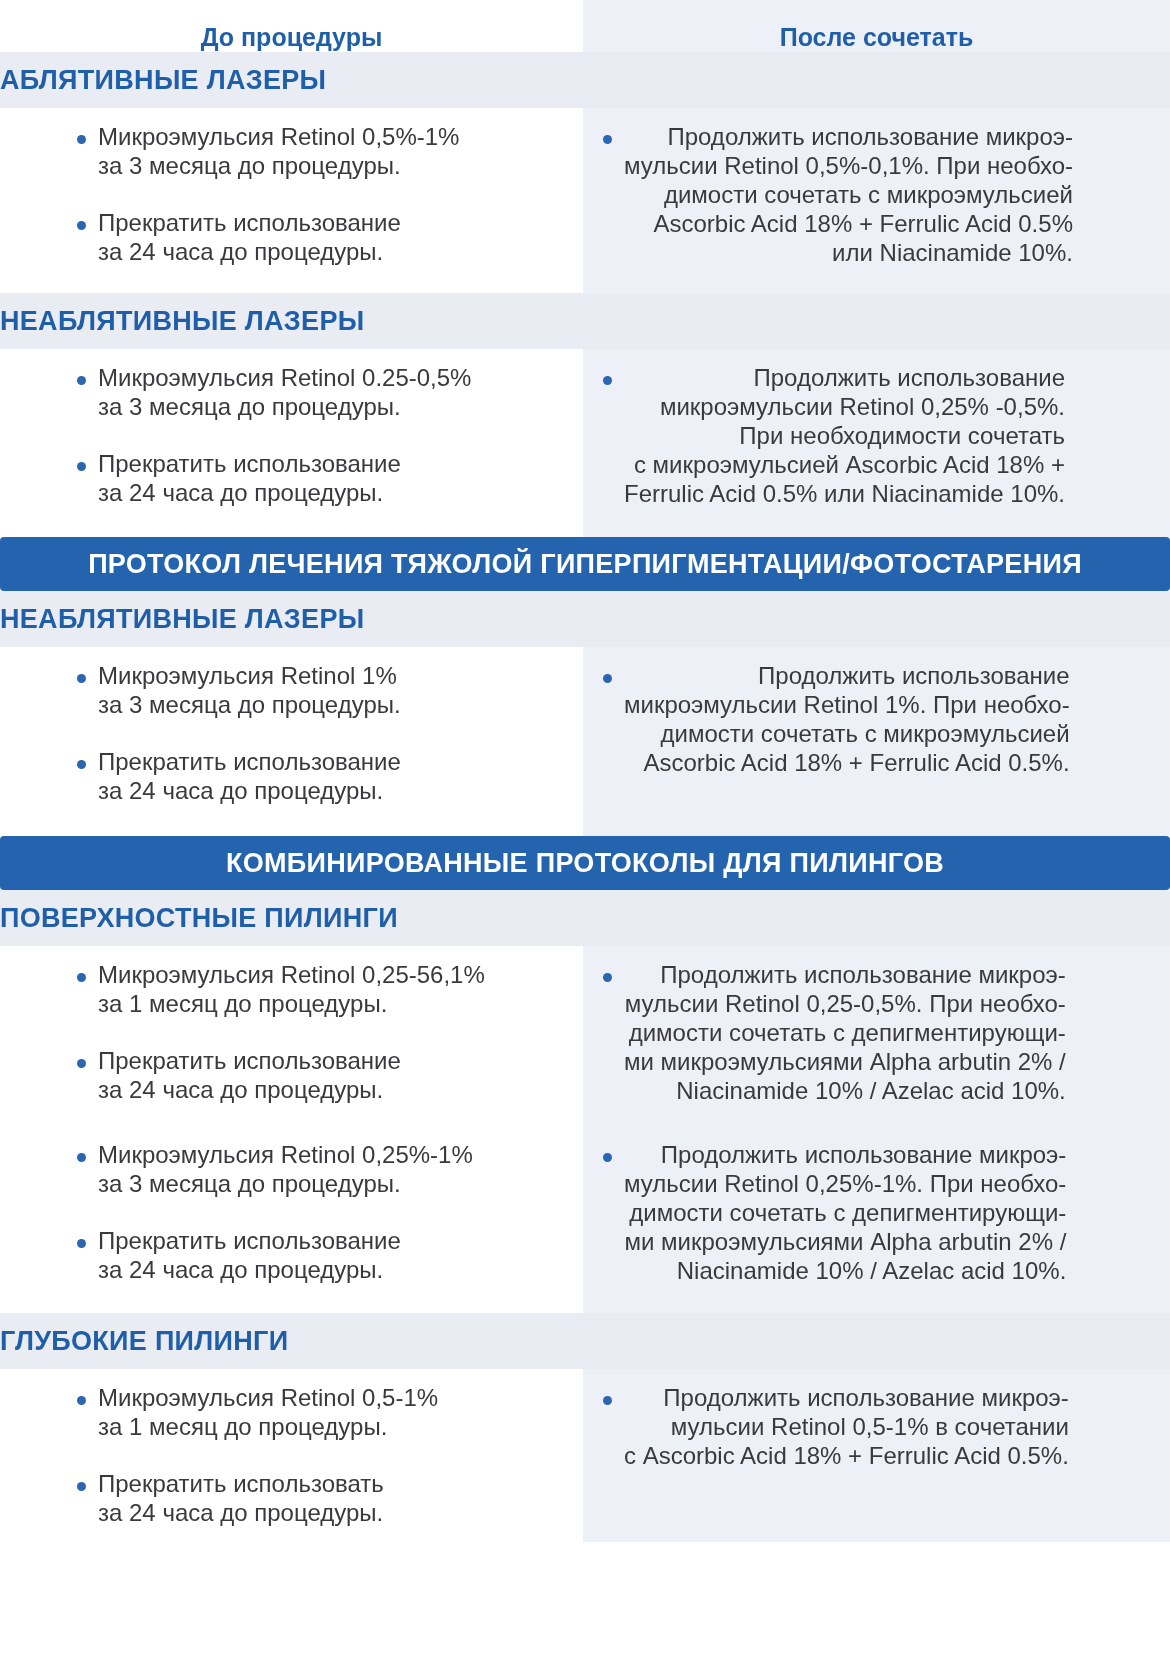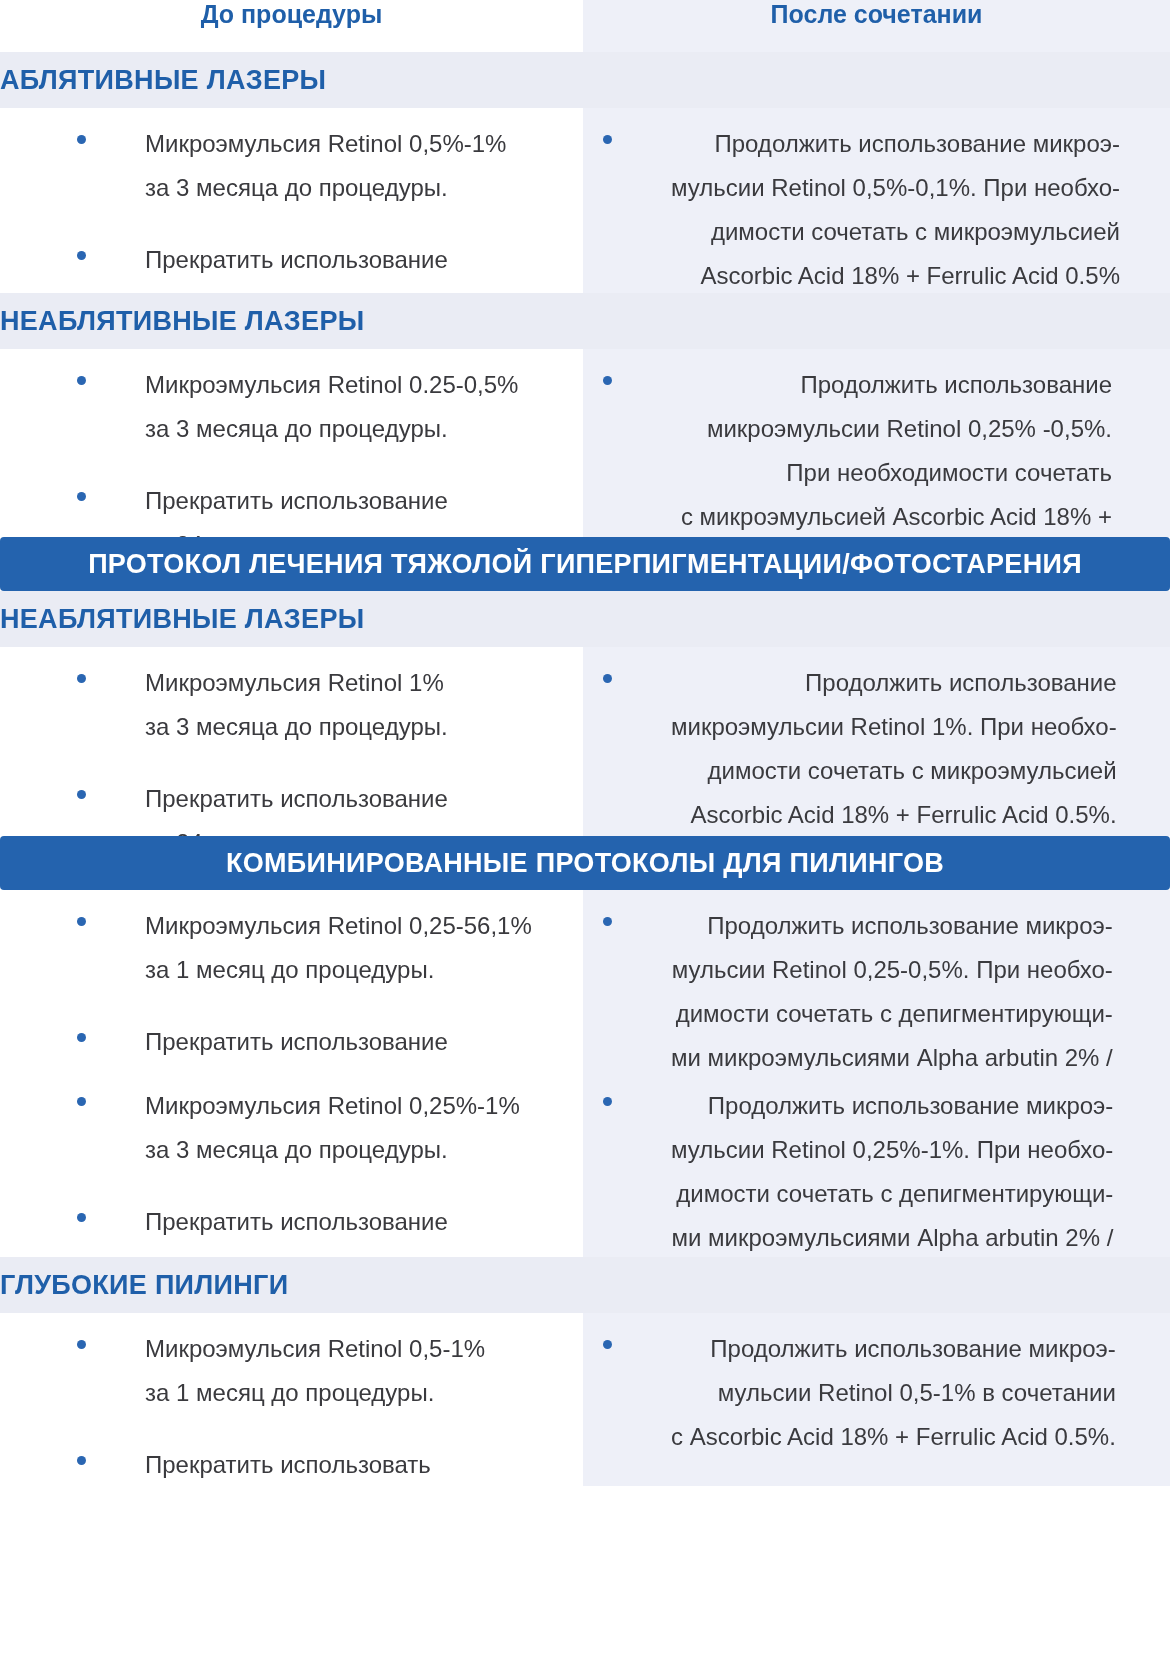--- a/index.html
+++ b/index.html
@@ -16,21 +16,21 @@
   html,body{background:#ffffff;}
   body{
     width:1170px;height:1654px;overflow:hidden;
     font-family:"Liberation Sans","DejaVu Sans",sans-serif;
     color:var(--body-text);
   }
   .page{width:1170px;height:1654px;display:flex;flex-direction:column;}
 
   
   .col-headers{display:flex;height:52px;flex:none;}
-  .col-headers .half{display:flex;align-items:flex-start;justify-content:center;}
+  .col-headers .half{display:flex;align-items:flex-end;justify-content:center;}
   .col-headers .half.left{width:583px;background:var(--left-col-bg);}
   .col-headers .half.right{flex:1;background:var(--right-col-bg);}
   .col-header-label{
     font-size:25px;font-weight:bold;color:var(--heading-blue);
   }
 
   
   .bar{
     height:54px;flex:none;background:var(--bar-bg);
     display:flex;align-items:center;justify-content:center;
@@ -58,36 +58,35 @@
   .r1{height:185px;} .r2{height:188px;} .r3{height:189px;}
   .r4{height:180px;} .r5{height:187px;} .r6{height:173px;}
 
   .item{display:flex;align-items:flex-start;}
   .item + .item{margin-top:28px;}
   .dot{
     flex:none;width:9px;height:9px;border-radius:50%;
     background:var(--bullet);margin-top:13px;margin-right:12px;
   }
   .item-text{
-    font-size:24px;line-height:44px;color:var(--body-text);
+    font-size:24px;line-height:29px;color:var(--body-text);
     white-space:pre-line;
-    margin-left:47px;
   }
 </style>
 </head>
 <body>
 
 <div class="page">
 
   <div class="col-headers">
     <div class="half left">
       <span class="col-header-label">До процедуры</span>
     </div>
     <div class="half right">
-      <span class="col-header-label">После сочетании</span>
+      <span class="col-header-label">После сочетать</span>
     </div>
   </div>
 
 
   <div class="band">
     <span class="band-title">АБЛЯТИВНЫЕ ЛАЗЕРЫ</span>
   </div>
   <div class="row r1">
     <div class="cell before">
       <div class="item">
@@ -169,20 +168,23 @@
 димости сочетать с микроэмульсией
 Ascorbic Acid 18% + Ferrulic Acid 0.5%.</span>
       </div>
     </div>
   </div>
 
   <div class="bar">
     <span class="bar-title">КОМБИНИРОВАННЫЕ ПРОТОКОЛЫ ДЛЯ ПИЛИНГОВ</span>
   </div>
 
+  <div class="band">
+    <span class="band-title">ПОВЕРХНОСТНЫЕ ПИЛИНГИ</span>
+  </div>
   <div class="row r4">
     <div class="cell before">
       <div class="item">
         <span class="dot"></span>
         <span class="item-text">Микроэмульсия Retinol 0,25-56,1%
 за 1 месяц до процедуры.</span>
       </div>
       <div class="item">
         <span class="dot"></span>
         <span class="item-text">Прекратить использование

